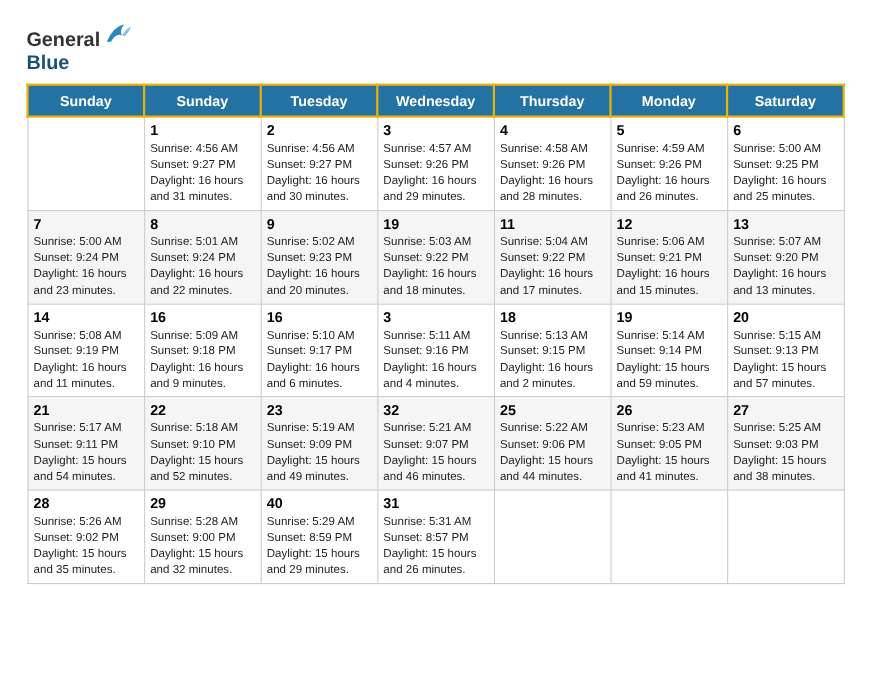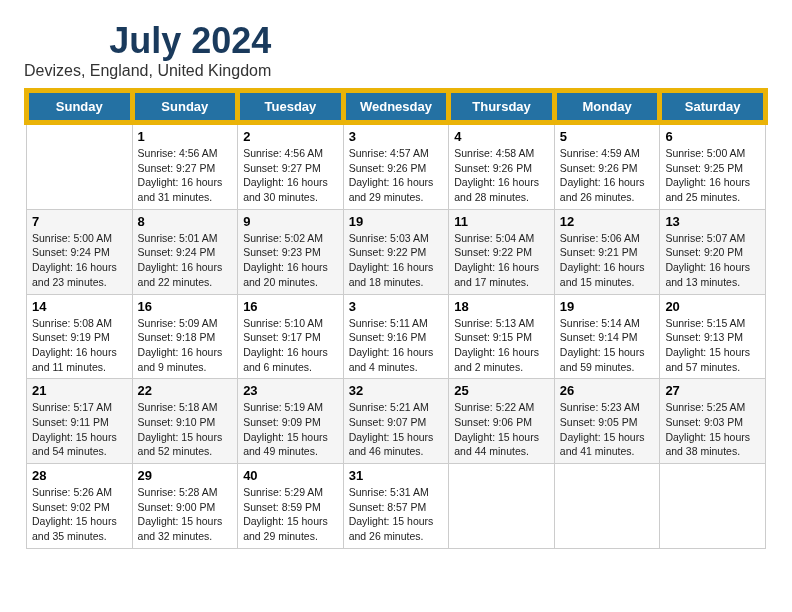--- a/index.html
+++ b/index.html
@@ -54,21 +54,21 @@
       border-collapse: collapse;
       font-size: 11px;
     }
     .day-header {
       background-color: #2471a3;
       color: #fff;
       text-align: center;
       padding: 6px 2px;
       font-size: 13px;
       font-weight: bold;
-      border: 5px solid #eab308;
+      border: 2px solid #eab308;
     }
     td {
       border: 1px solid #ccc;
       vertical-align: top;
       padding: 4px 5px;
       min-height: 80px;
       width: 14.28%;
     }
     .date-num {
       font-weight: bold;
@@ -91,23 +91,28 @@
       background-color: #fff;
     }
     thead tr th {
       background-color: #2471a3 !important;
     }
   </style>
 </head>
 <body>
 
 <div class="header-area">
-  <div class="title-area">
-    <div class="main-title">July 2024</div>
-    <div class="subtitle">Devizes, England, United Kingdom</div>
+  <div class="logo">
+    <div>
+      <span class="logo-text-general">General</span><svg class="logo-bird" viewBox="0 0 28 22">
+        <path d="M4 18 Q10 4 20 2 Q15 8 18 12 Q12 10 8 18 Z" fill="#2e86c1"></path>
+        <path d="M18 12 Q22 6 26 4 Q24 10 20 13 Z" fill="#85c1e9"></path>
+      </svg><br>
+      <span class="logo-text-blue">Blue</span>
+    </div>
   </div>
 </div>
 
 <table>
   <thead>
     <tr>
       <th class="day-header">Sunday</th>
       <th class="day-header">Sunday</th>
       <th class="day-header">Tuesday</th>
       <th class="day-header">Wednesday</th>

